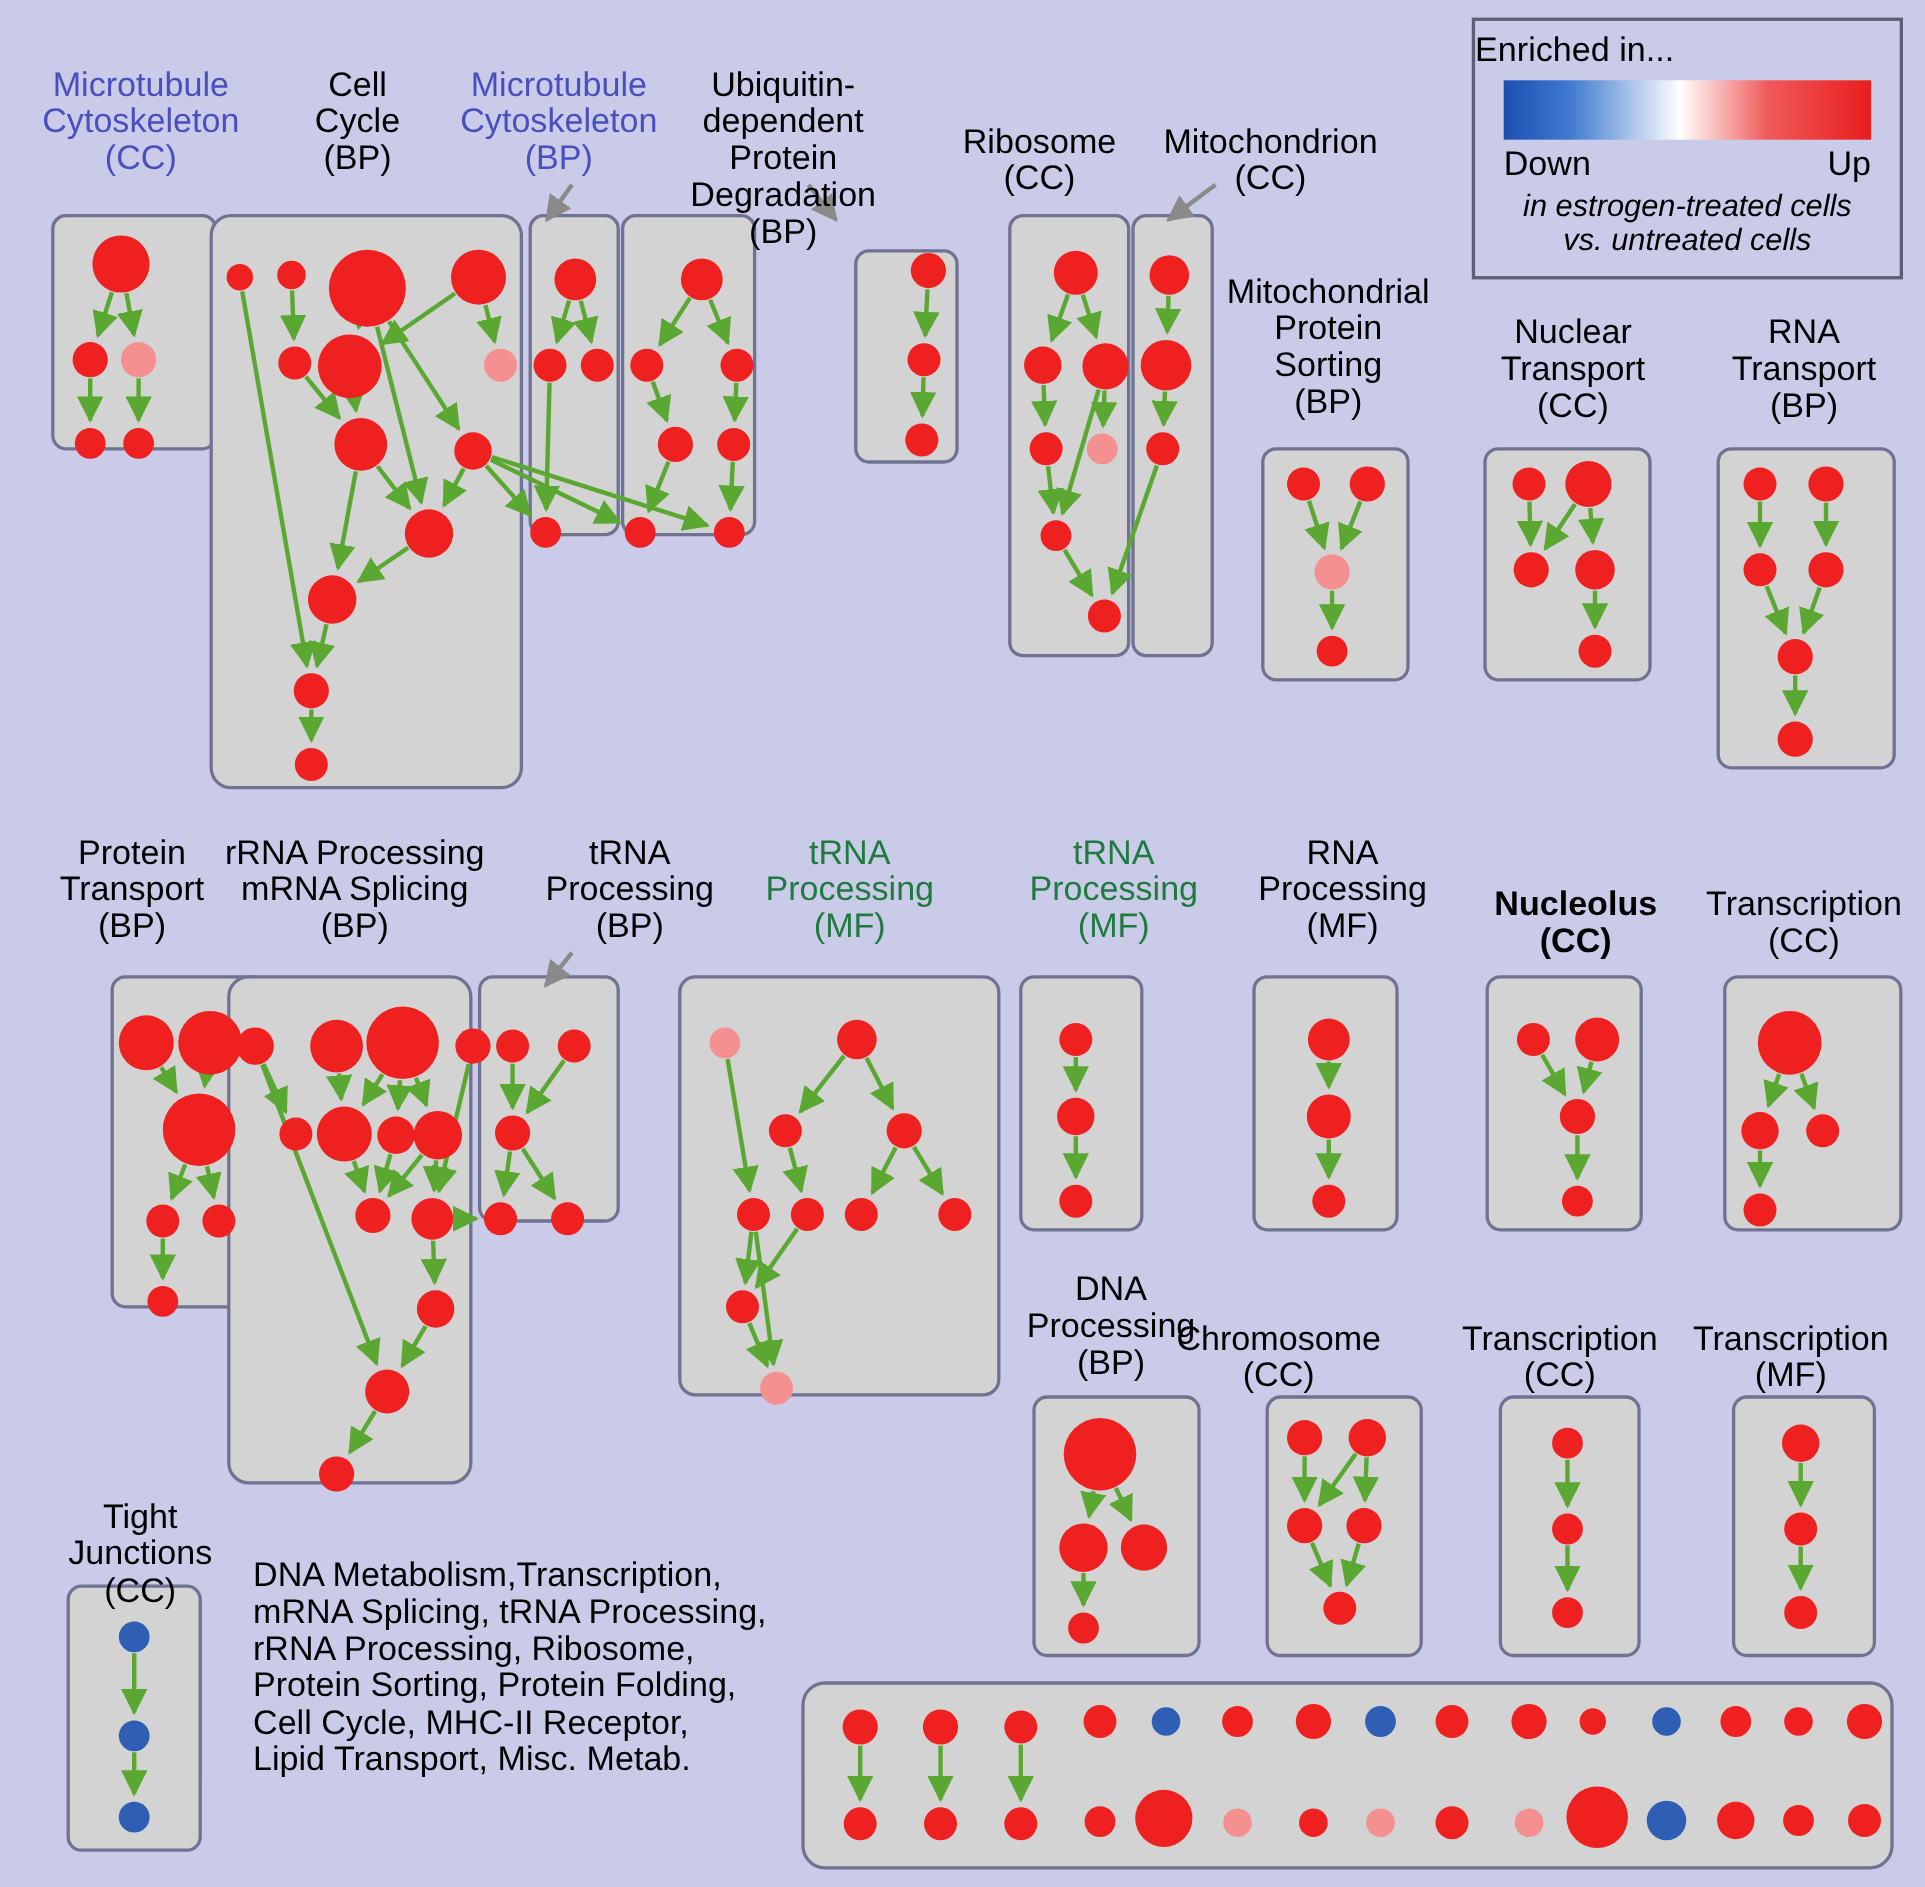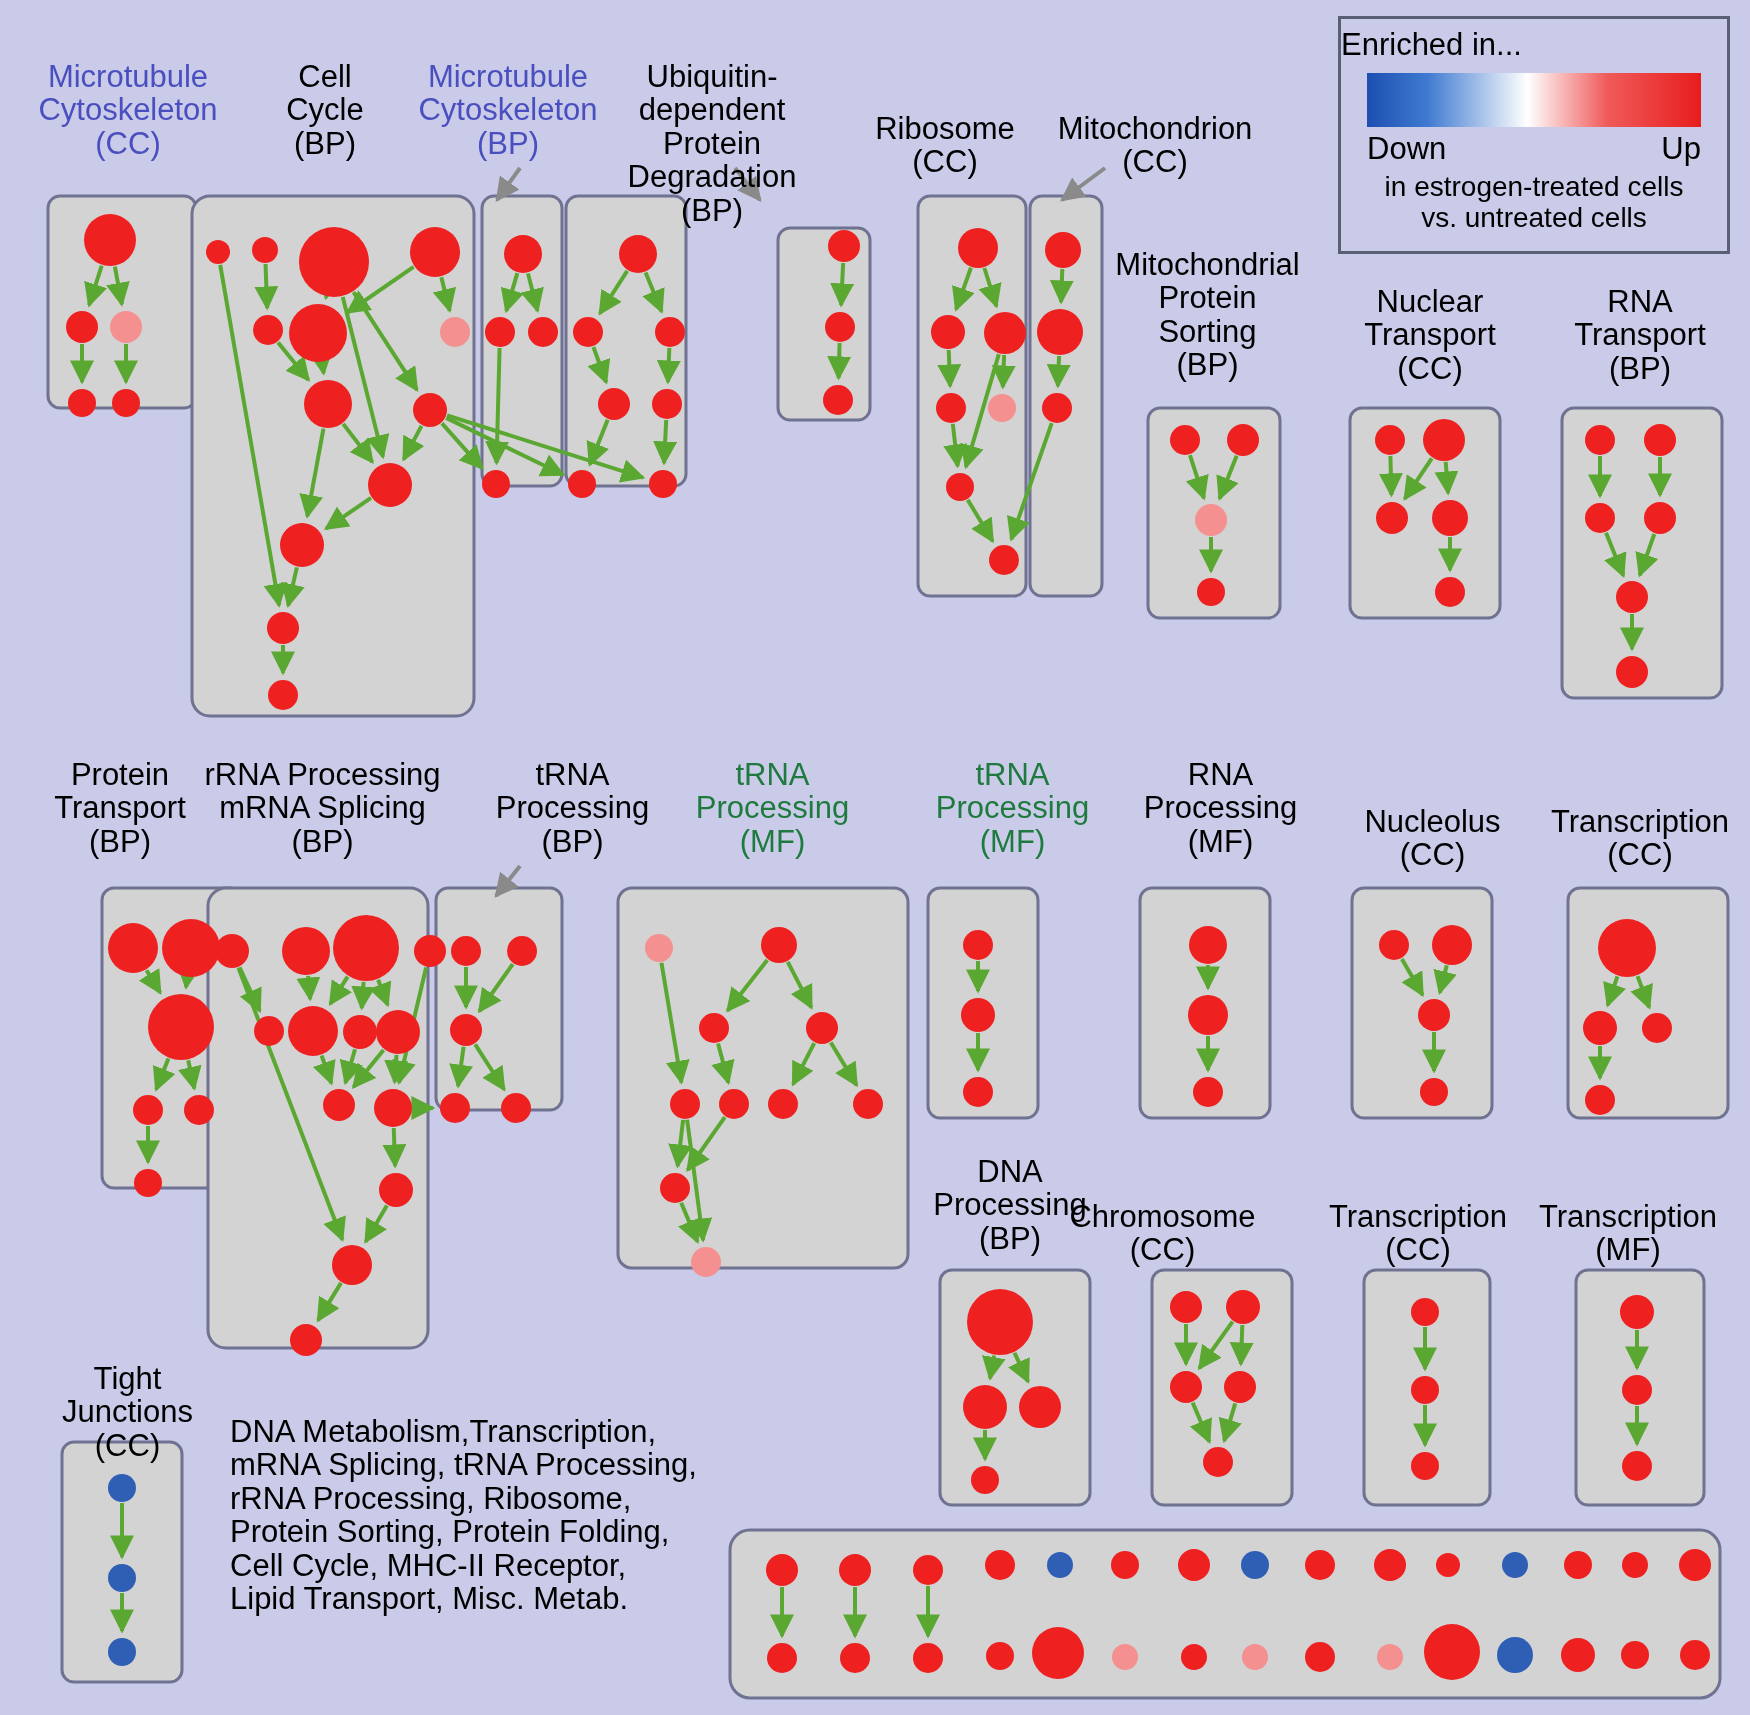--- a/index.html
+++ b/index.html
@@ -54,20 +54,21 @@
     padding: 0 26px;
     font-size: 31px;
     gap: 12px;
   }
   .legend-sub {
     text-align: center;
     font-size: 28px;
     line-height: 1.12;
     margin-top: 4px;
     white-space: pre-line;
+    font-style: italic;
   }
   svg { display: block; }
 </style>
 </head>
 <body>
 
 <svg id="canvas" xmlns="http://www.w3.org/2000/svg">
   <defs>
     <marker id="arrowGreen" markerWidth="7" markerHeight="7" refX="5.4" refY="3" orient="auto">
       <path d="M0,0 L6,3 L0,6 z" fill="#5aa832"></path>
@@ -423,21 +424,21 @@
 (BP)</div>
     <div class="label mf-green" style="left: 680px; top: 758px; width: 185px;">tRNA
 Processing
 (MF)</div>
     <div class="label mf-green" style="left: 920px; top: 758px; width: 185px;">tRNA
 Processing
 (MF)</div>
     <div class="label" style="left: 1128px; top: 758px; width: 185px;">RNA
 Processing
 (MF)</div>
-    <div class="label" style="left: 1340px; top: 805px; width: 185px;">Nucleolus
+    <div class="label" style="left: 1340px; top: 805px; width: 185px; font-weight: bold;">Nucleolus
 (CC)</div>
     <div class="label" style="left: 1540px; top: 805px; width: 200px;">Transcription
 (CC)</div>
     <div class="label" style="left: 910px; top: 1155px; width: 200px;">DNA
 Processing
 (BP)</div>
     <div class="label" style="left: 1060px; top: 1200px; width: 205px;">Chromosome
 (CC)</div>
     <div class="label" style="left: 1318px; top: 1200px; width: 200px;">Transcription
 (CC)</div>

